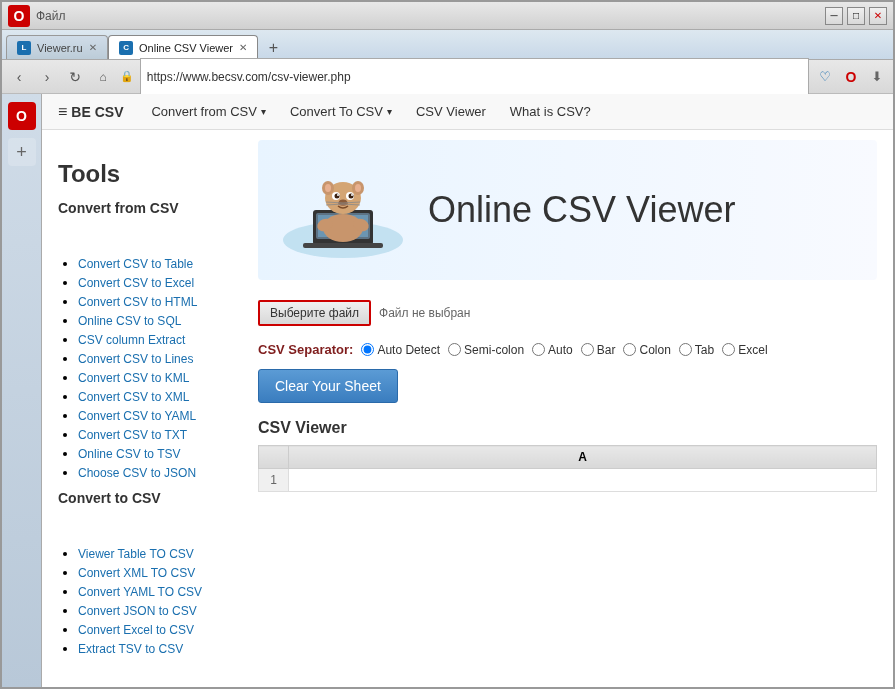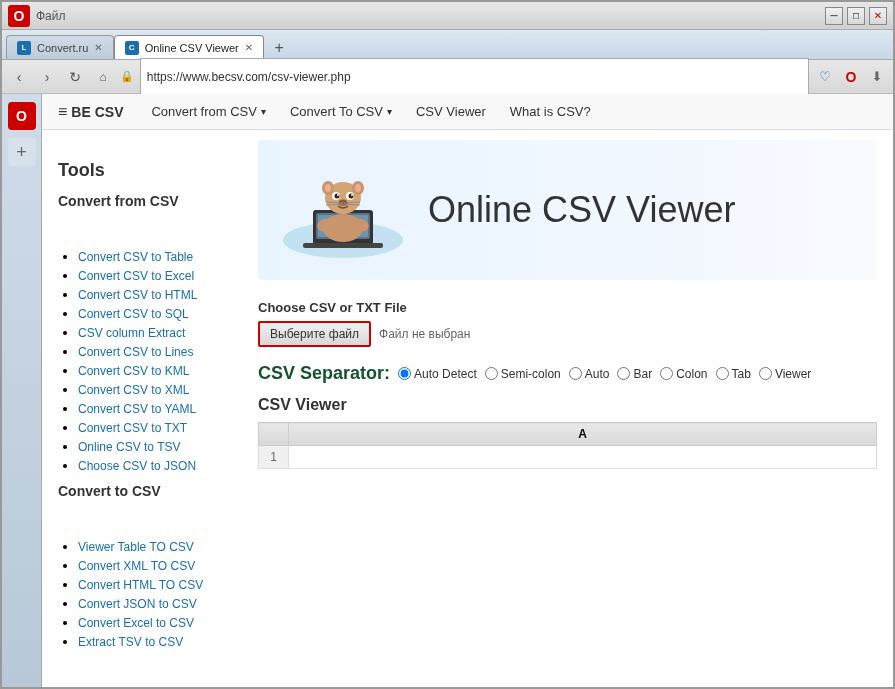--- a/index.html
+++ b/index.html
@@ -210,21 +210,21 @@
       padding: 10px 16px;
     }
 
     
     .left-sidebar {
       width: 200px;
       flex-shrink: 0;
       padding-right: 16px;
     }
     .sidebar-title {
-      font-size: 18px;
+      font-size: 24px;
       font-weight: bold;
       color: #333;
       margin-bottom: 12px;
       margin-top: 20px;
     }
     .sidebar-section-title {
       font-size: 14px;
       font-weight: bold;
       color: #333;
       margin-bottom: 6px;
@@ -301,23 +301,23 @@
 
     
     .separator-row {
       display: flex;
       align-items: center;
       gap: 8px;
       margin-bottom: 12px;
       flex-wrap: wrap;
     }
     .separator-label {
-      font-size: 18px;
-      font-weight: bold;
-      color: #14532d;
+      font-size: 13px;
+      font-weight: bold;
+      color: #7f1d1d;
     }
     .radio-item {
       display: flex;
       align-items: center;
       gap: 3px;
       font-size: 12px;
       color: #333;
     }
     .radio-item input { cursor: pointer; }
 
@@ -420,21 +420,21 @@
     <div class="title-bar-buttons">
       <div class="title-bar-btn">─</div>
       <div class="title-bar-btn">□</div>
       <div class="title-bar-btn close">✕</div>
     </div>
   </div>
 
   <div class="tab-bar">
     <div class="tab inactive">
       <span class="favicon">L</span>
-      <span>Convert.ru</span>
+      <span>Viewer.ru</span>
       <span class="tab-close">✕</span>
     </div>
     <div class="tab active">
       <span class="favicon">C</span>
       <span>Online CSV Viewer</span>
       <span class="tab-close">✕</span>
     </div>
     <div class="tab-new">+</div>
   </div>
 
@@ -487,36 +487,36 @@
       <div class="page-body">
 
         <div class="left-sidebar">
           <div class="sidebar-title">Tools</div>
 
           <div class="sidebar-section-title">Convert from CSV</div>
           <ul class="sidebar-link-list">
             <li><a href="#">Convert CSV to Table</a></li>
             <li><a href="#">Convert CSV to Excel</a></li>
             <li><a href="#">Convert CSV to HTML</a></li>
-            <li><a href="#">Convert CSV to SQL</a></li>
+            <li><a href="#">Online CSV to SQL</a></li>
             <li><a href="#">CSV column Extract</a></li>
             <li><a href="#">Convert CSV to Lines</a></li>
             <li><a href="#">Convert CSV to KML</a></li>
             <li><a href="#">Convert CSV to XML</a></li>
             <li><a href="#">Convert CSV to YAML</a></li>
             <li><a href="#">Convert CSV to TXT</a></li>
             <li><a href="#">Online CSV to TSV</a></li>
             <li><a href="#">Choose CSV to JSON</a></li>
           </ul>
 
           <div class="sidebar-section-title">Convert to CSV</div>
           <ul class="sidebar-link-list">
             <li><a href="#">Viewer Table TO CSV</a></li>
             <li><a href="#">Convert XML TO CSV</a></li>
-            <li><a href="#">Convert HTML TO CSV</a></li>
+            <li><a href="#">Convert YAML TO CSV</a></li>
             <li><a href="#">Convert JSON to CSV</a></li>
             <li><a href="#">Convert Excel to CSV</a></li>
             <li><a href="#">Extract TSV to CSV</a></li>
           </ul>
         </div>
 
         <div class="main-content">
 
           
           <div class="page-header">
@@ -559,21 +559,20 @@
               <line x1="65" y1="43" x2="48" y2="42" stroke="#888" stroke-width="0.8"></line>
               <line x1="65" y1="44" x2="48" y2="45" stroke="#888" stroke-width="0.8"></line>
               <line x1="65" y1="43" x2="82" y2="42" stroke="#888" stroke-width="0.8"></line>
               <line x1="65" y1="44" x2="82" y2="45" stroke="#888" stroke-width="0.8"></line>
             </svg>
             <h1 class="page-title">Online CSV Viewer</h1>
           </div>
 
           
           <div class="upload-section">
-            <div class="upload-label">Choose CSV or TXT File</div>
             <div class="upload-row">
               <button class="file-btn">Выберите файл</button>
               <span class="no-file-text">Файл не выбран</span>
             </div>
           </div>
 
           
           <div class="separator-row">
             <span class="separator-label">CSV Separator:</span>
             <label class="radio-item">
@@ -595,25 +594,26 @@
             <label class="radio-item">
               <input type="radio" name="separator" style=""> 
                 <span>Colon</span>
             </label>
             <label class="radio-item">
               <input type="radio" name="separator" style=""> 
                 <span>Tab</span>
             </label>
             <label class="radio-item">
               <input type="radio" name="separator" style=""> 
-                <span>Viewer</span>
+                <span>Excel</span>
             </label>
           </div>
 
           
+          <button class="clear-btn">Clear Your Sheet</button>
 
           
           <div class="viewer-title">CSV Viewer</div>
           <table class="csv-table">
             <thead>
               <tr>
                 <th class="row-num"></th>
                 <th>A</th>
               </tr>
             </thead>

